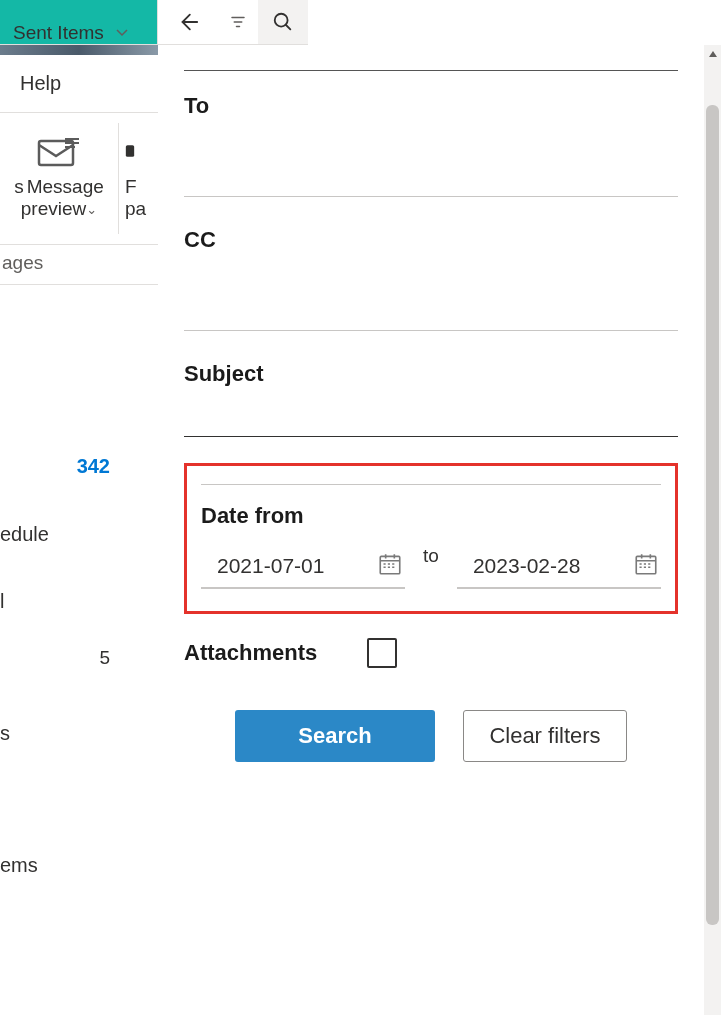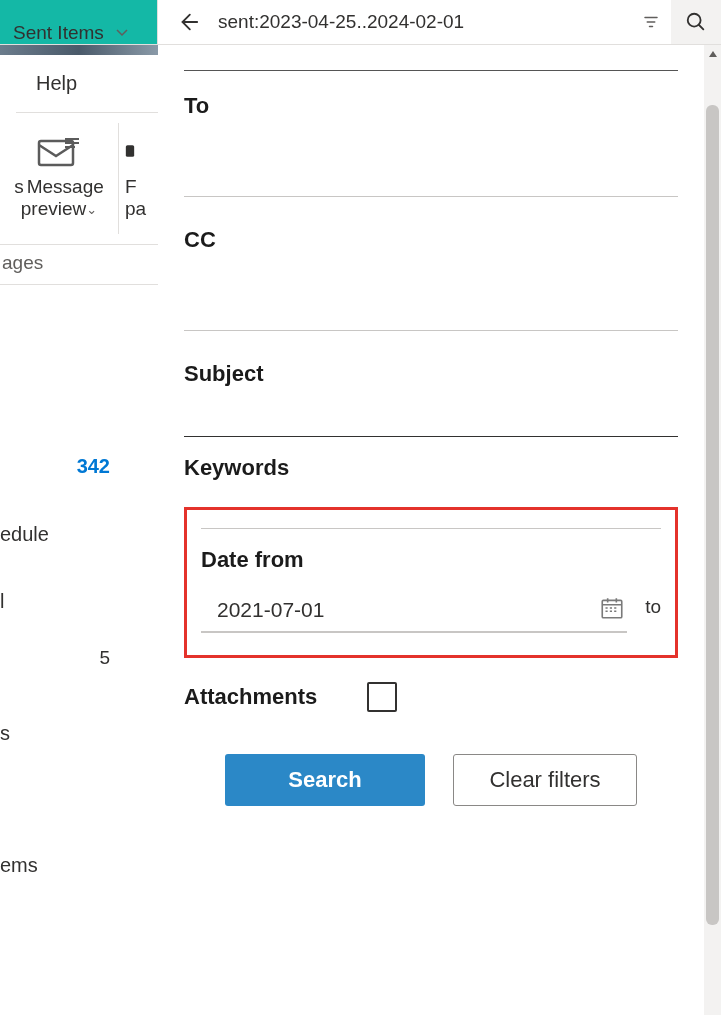--- a/index.html
+++ b/index.html
@@ -15,21 +15,21 @@
     .search-text { flex: 1; display: flex; align-items: center; font-size: 19px; color: #323130; border-bottom: 1px solid #e1dfdd; }
     .filter-btn { width: 40px; display: flex; align-items: center; justify-content: center; border-bottom: 1px solid #e1dfdd; }
     .filter-btn svg { width: 18px; height: 18px; stroke: #605e5c; fill: none; }
     .search-btn { width: 50px; background: #f3f2f1; display: flex; align-items: center; justify-content: center; border-bottom: 1px solid #e1dfdd; }
     .search-btn svg { width: 22px; height: 22px; stroke: #323130; fill: none; }
 
     
     .band { position: absolute; top: 45px; left: 0; width: 158px; height: 10px; background: linear-gradient(90deg,#6b7c8c,#4a5a6a,#8a9aa8); }
 
     
-    .help-row { position: absolute; top: 55px; left: 16px; width: 158px; height: 58px; display: flex; align-items: center; padding-left: 20px; border-bottom: 1px solid #e1dfdd; }
+    .help-row { position: absolute; top: 55px; left: 0; width: 158px; height: 58px; display: flex; align-items: center; padding-left: 20px; border-bottom: 1px solid #e1dfdd; }
     .help-row-label { font-size: 20px; color: #323130; }
 
     
     .ribbon { position: absolute; top: 113px; left: 0; width: 158px; height: 132px; display: flex; border-bottom: 1px solid #e1dfdd; }
     .ribbon-item { display: flex; flex-direction: column; align-items: center; justify-content: flex-start; padding: 18px 4px 0 4px; text-align: center; font-size: 19px; color: #323130; }
     .ribbon-sep { width: 1px; background: #e1dfdd; margin: 10px 0; }
     .msg-prev { width: 118px; }
     .folder-pane { width: 38px; overflow: hidden; white-space: nowrap; text-align: left; align-items: flex-start; padding-left: 6px; }
     .ribbon-icon { width: 48px; height: 40px; }
     .ribbon-label-row { display: flex; align-items: center; }
@@ -53,53 +53,50 @@
     .panel { position: absolute; top: 45px; left: 158px; right: 17px; bottom: 0; background: #fff; padding: 20px 26px 0 26px; }
     .panel-top-line { height: 6px; border-bottom: 1px solid #555; margin-bottom: 22px; }
     .field-label { font-size: 22px; font-weight: 600; color: #1b1b1b; }
     .field-gap { height: 78px; border-bottom: 1px solid #c8c6c4; }
     .field-gap-subject { height: 50px; border-bottom: 1px solid #323130; }
     .field-block { margin-bottom: 30px; }
     .kw-block { margin-bottom: 0; }
     .section-line { border-bottom: 1px solid #c8c6c4; margin-top: 40px; }
 
     .date-section { border: 3px solid #e4322b; padding: 18px 14px 22px 14px; margin-top: 26px; }
-    .date-row { display: flex; align-items: center; gap: 18px; margin-top: 16px; }
+    .date-row { display: flex; align-items: flex-start; gap: 18px; margin-top: 16px; }
     .date-input { flex:1; display:flex; align-items: center; justify-content: space-between; border-bottom: 2px solid #c8c6c4; padding: 6px 2px; }
     .date-input-val { font-size: 21px; color: #323130; padding-left: 14px; }
     .to-label { font-size: 19px; color: #323130; padding-bottom: 8px; }
     .cal-icon svg { width: 26px; height: 26px; stroke: #7a7a7a; fill: none; }
 
     .attach-row { display:flex; align-items:center; gap: 50px; margin-top: 24px; }
     .checkbox { width: 30px; height: 30px; border: 2px solid #323130; border-radius: 2px; }
 
     .btn-row { display:flex; gap: 28px; justify-content: center; margin-top: 42px; }
     .btn { height: 52px; border-radius: 3px; font-size: 22px; display:flex; align-items:center; justify-content:center; cursor:pointer; }
     .btn-primary { background:#2b88c7; color:#fff; width: 200px; font-weight:600; border:none; }
-    .btn-secondary { background:#fff; color:#323130; width: 184px; border: 1px solid #8a8886; }
+    .btn-secondary { background:#fff; color:#323130; width: 164px; border: 1px solid #8a8886; }
   </style>
 </head>
 <body>
 
 <div class="topbar">
   <div class="folder-dd">
     <span class="folder-dd-label">Sent Items</span>
     <span class="folder-dd-chevron">
       <svg width="16" height="16" viewBox="0 0 16 16">
           <path d="M3 6l5 5 5-5" stroke="#605e5c" stroke-width="1.5" fill="none"></path>
         </svg>
     </span>
   </div>
   <div class="back-btn">
     <svg viewBox="0 0 24 24">
         <path d="M14 4l-8 8 8 8M6 12h16" stroke="#323130" stroke-width="2" fill="none" stroke-linecap="round"></path>
       </svg>
-  </div>
-  <div class="search-text">
-    <span>sent:2023-04-25..2024-02-01</span>
   </div>
   <div class="filter-btn">
     <svg viewBox="0 0 24 24">
         <path d="M4 6h16M7 12h10M10 18h4" stroke-width="2" stroke-linecap="round"></path>
       </svg>
   </div>
   <div class="search-btn">
     <svg viewBox="0 0 24 24">
         <circle cx="10" cy="10" r="7" stroke-width="2"></circle>
         <path d="M20 20l-5-5" stroke-width="2" stroke-linecap="round"></path>
@@ -177,39 +174,46 @@
   <div class="field-block">
     <div class="field-label">CC</div>
     <div class="field-gap"></div>
   </div>
 
   <div class="field-block" style="margin-bottom:18px;">
     <div class="field-label">Subject</div>
     <div class="field-gap-subject"></div>
   </div>
 
-  <div class="kw-block">
-    <div class="field-label">Keywords</div>
-  </div>
 
   <div class="date-section">
     <div class="section-line" style="margin-top:0; margin-bottom:18px;"></div>
     <div class="field-label">Date from</div>
     <div class="date-row">
       <div class="date-input">
         <span class="date-input-val">2021-07-01</span>
         <span class="cal-icon">
           <svg viewBox="0 0 24 24">
               <rect x="3" y="5" width="18" height="16" rx="1" stroke-width="1.5"></rect>
               <path d="M3 9h18M8 3v4M16 3v4" stroke-width="1.5"></path>
               <path d="M6 12h2M10 12h2M14 12h2M6 15h2M10 15h2M14 15h2" stroke-width="1.5"></path>
             </svg>
         </span>
       </div>
       <span class="to-label">to</span>
+      <div class="date-input">
+        <span class="date-input-val">2023-02-28</span>
+        <span class="cal-icon">
+          <svg viewBox="0 0 24 24">
+              <rect x="3" y="5" width="18" height="16" rx="1" stroke-width="1.5"></rect>
+              <path d="M3 9h18M8 3v4M16 3v4" stroke-width="1.5"></path>
+              <path d="M6 12h2M10 12h2M14 12h2M6 15h2M10 15h2M14 15h2" stroke-width="1.5"></path>
+            </svg>
+        </span>
+      </div>
     </div>
   </div>
 
   <div class="attach-row">
     <div class="field-label">Attachments</div>
     <div class="checkbox"></div>
   </div>
 
   <div class="btn-row">
     <div class="btn btn-primary">Search</div>

